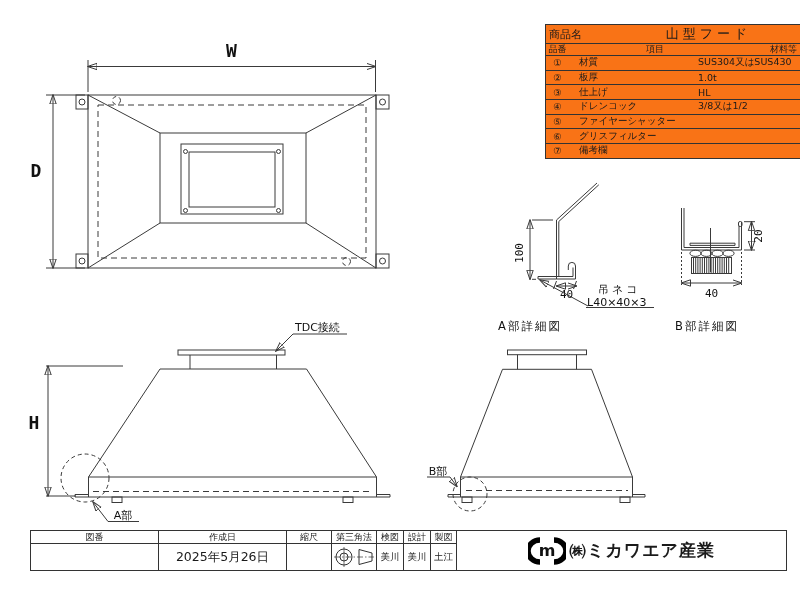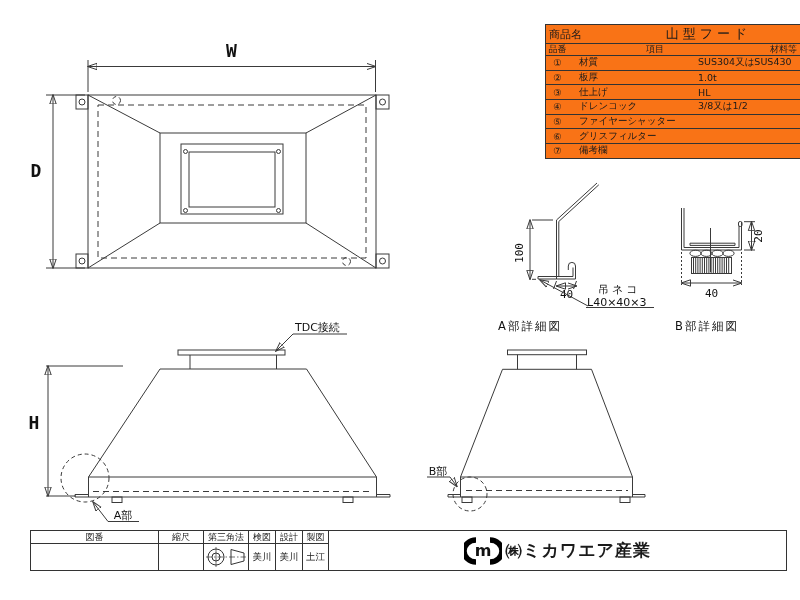--- a/index.html
+++ b/index.html
@@ -273,20 +273,24 @@
       <div class="c w-no">⑦</div>
       <div class="c w-item">備考欄</div>
       <div class="c w-mat"></div>
     </div>
   </div>
 
   <div class="tblock">
     <div class="col" style="width:127px;">
       <div class="hc">図番</div>
     </div>
+    <div class="col" style="width:128px;">
+      <div class="hc">作成日</div>
+      <div class="vc date">2025年5月26日</div>
+    </div>
     <div class="col" style="width:45px;">
       <div class="hc">縮尺</div>
       <div class="vc"></div>
     </div>
     <div class="col" style="width:45px;justify-content:space-between;">
       <div class="hc">第三角法</div>
       <div class="vc">
         <svg width="42" height="22" viewBox="0 0 42 22">
           <g stroke="#333" fill="none" stroke-width="1">
             <circle cx="11" cy="11" r="8"></circle>

